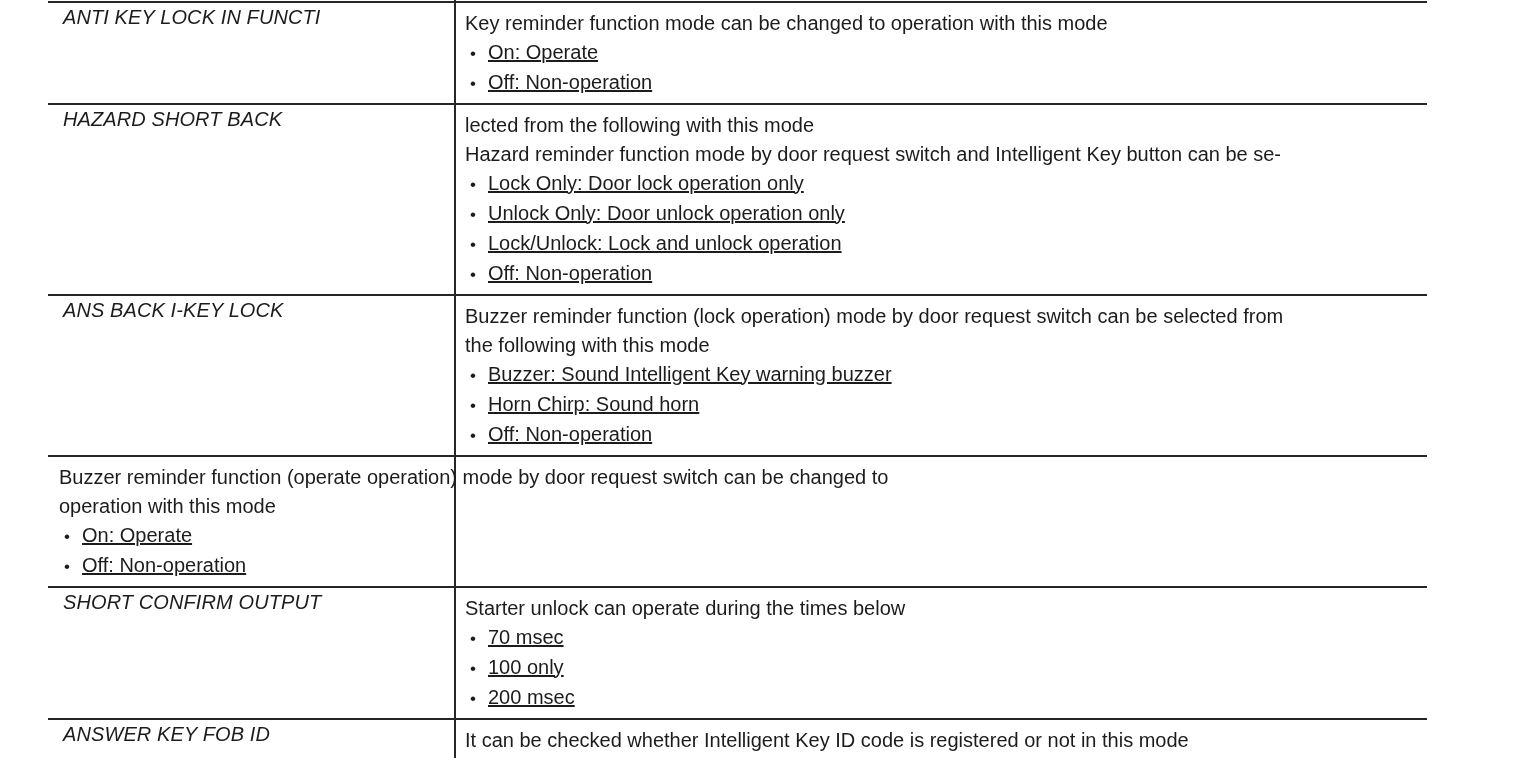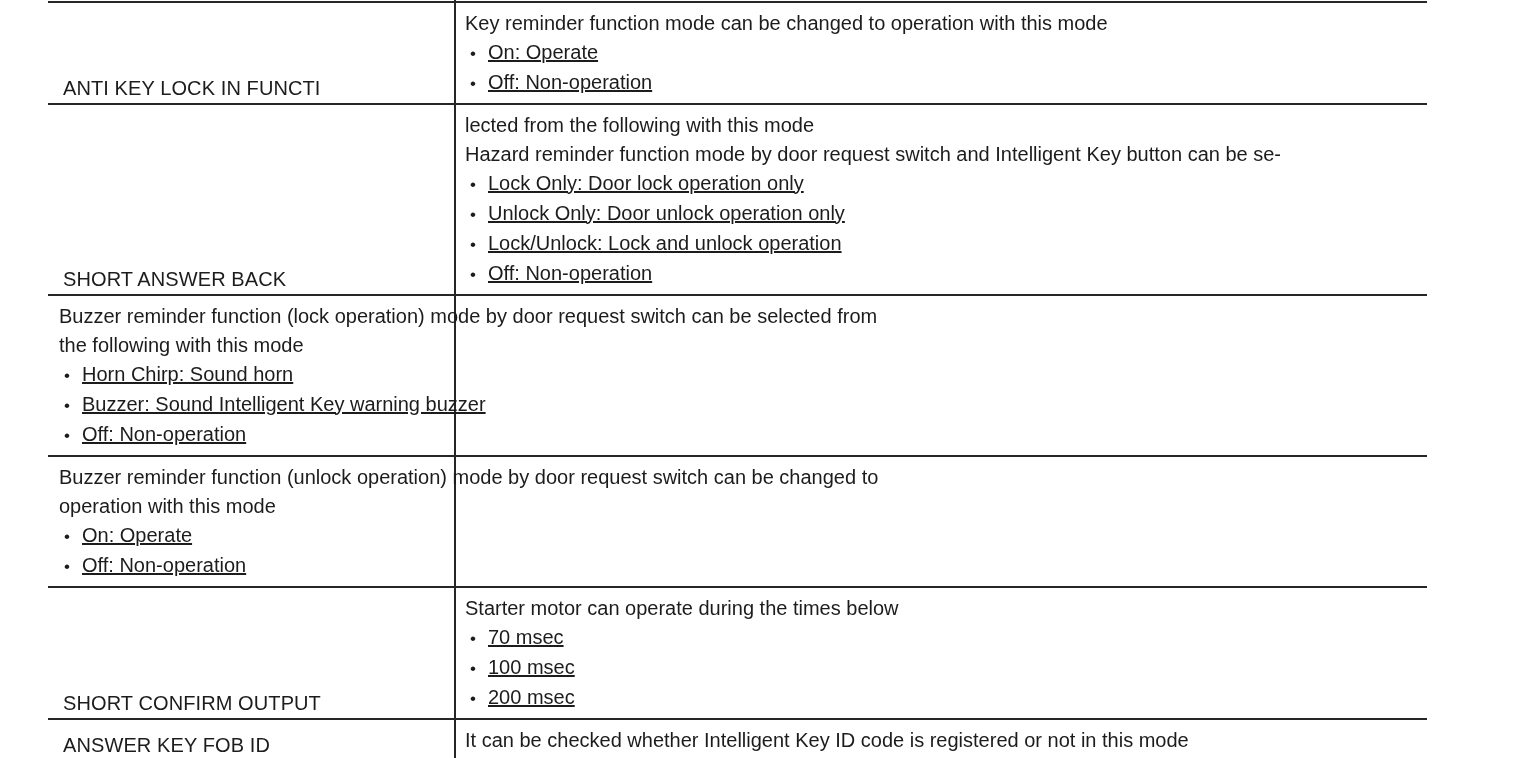--- a/index.html
+++ b/index.html
@@ -38,22 +38,23 @@
     border-top: 2px solid #262626;
   }
   .row:last-child {
     border-bottom: 2px solid #262626;
   }
   .cell-item {
     width: 406px;
     box-sizing: border-box;
     padding-left: 15px;
     display: flex;
-    align-items: flex-end;
+    align-items: flex-start;
     flex-shrink: 0;
+    font-style: italic;
   }
   .item-label {
     white-space: nowrap;
     letter-spacing: 0.1px;
   }
   .cell-desc {
     flex: 1;
     box-sizing: border-box;
     padding: 5.5px 6px 5.5px 11px;
     display: flex;
@@ -86,59 +87,62 @@
     </div>
     <div class="cell-desc">
           <div class="desc-line">Key reminder function mode can be changed to operation with this mode</div>
           <div class="bullet-line"><span class="bullet-glyph">•</span><span>On: Operate</span></div>
           <div class="bullet-line"><span class="bullet-glyph">•</span><span>Off: Non-operation</span></div>
         </div>
   </div>
 
   <div class="row">
     <div class="cell-item">
-      <span class="item-label">SHORT ANSWER BACK</span>
+      <span class="item-label">HAZARD SHORT BACK</span>
     </div>
     <div class="cell-desc">
           <div class="desc-line">lected from the following with this mode</div>
           <div class="desc-line">Hazard reminder function mode by door request switch and Intelligent Key button can be se-</div>
           <div class="bullet-line"><span class="bullet-glyph">•</span><span>Lock Only: Door lock operation only</span></div>
           <div class="bullet-line"><span class="bullet-glyph">•</span><span>Unlock Only: Door unlock operation only</span></div>
           <div class="bullet-line"><span class="bullet-glyph">•</span><span>Lock/Unlock: Lock and unlock operation</span></div>
           <div class="bullet-line"><span class="bullet-glyph">•</span><span>Off: Non-operation</span></div>
         </div>
   </div>
 
   <div class="row">
+    <div class="cell-item">
+      <span class="item-label">ANS BACK I-KEY LOCK</span>
+    </div>
     <div class="cell-desc">
           <div class="desc-line">Buzzer reminder function (lock operation) mode by door request switch can be selected from</div>
           <div class="desc-line">the following with this mode</div>
+          <div class="bullet-line"><span class="bullet-glyph">•</span><span>Buzzer: Sound Intelligent Key warning buzzer</span></div>
           <div class="bullet-line"><span class="bullet-glyph">•</span><span>Horn Chirp: Sound horn</span></div>
-          <div class="bullet-line"><span class="bullet-glyph">•</span><span>Buzzer: Sound Intelligent Key warning buzzer</span></div>
           <div class="bullet-line"><span class="bullet-glyph">•</span><span>Off: Non-operation</span></div>
         </div>
   </div>
 
   <div class="row">
     <div class="cell-desc">
-          <div class="desc-line">Buzzer reminder function (unlock operation) mode by door request switch can be changed to</div>
+          <div class="desc-line">Buzzer reminder function (operate operation) mode by door request switch can be changed to</div>
           <div class="desc-line">operation with this mode</div>
           <div class="bullet-line"><span class="bullet-glyph">•</span><span>On: Operate</span></div>
           <div class="bullet-line"><span class="bullet-glyph">•</span><span>Off: Non-operation</span></div>
         </div>
   </div>
 
   <div class="row">
     <div class="cell-item">
       <span class="item-label">SHORT CONFIRM OUTPUT</span>
     </div>
     <div class="cell-desc">
-          <div class="desc-line">Starter motor can operate during the times below</div>
+          <div class="desc-line">Starter unlock can operate during the times below</div>
           <div class="bullet-line"><span class="bullet-glyph">•</span><span>70 msec</span></div>
-          <div class="bullet-line"><span class="bullet-glyph">•</span><span>100 msec</span></div>
+          <div class="bullet-line"><span class="bullet-glyph">•</span><span>100 only</span></div>
           <div class="bullet-line"><span class="bullet-glyph">•</span><span>200 msec</span></div>
         </div>
   </div>
 
   <div class="row">
     <div class="cell-item">
       <span class="item-label">ANSWER KEY FOB ID</span>
     </div>
     <div class="cell-desc">
           <div class="desc-line">It can be checked whether Intelligent Key ID code is registered or not in this mode</div>

